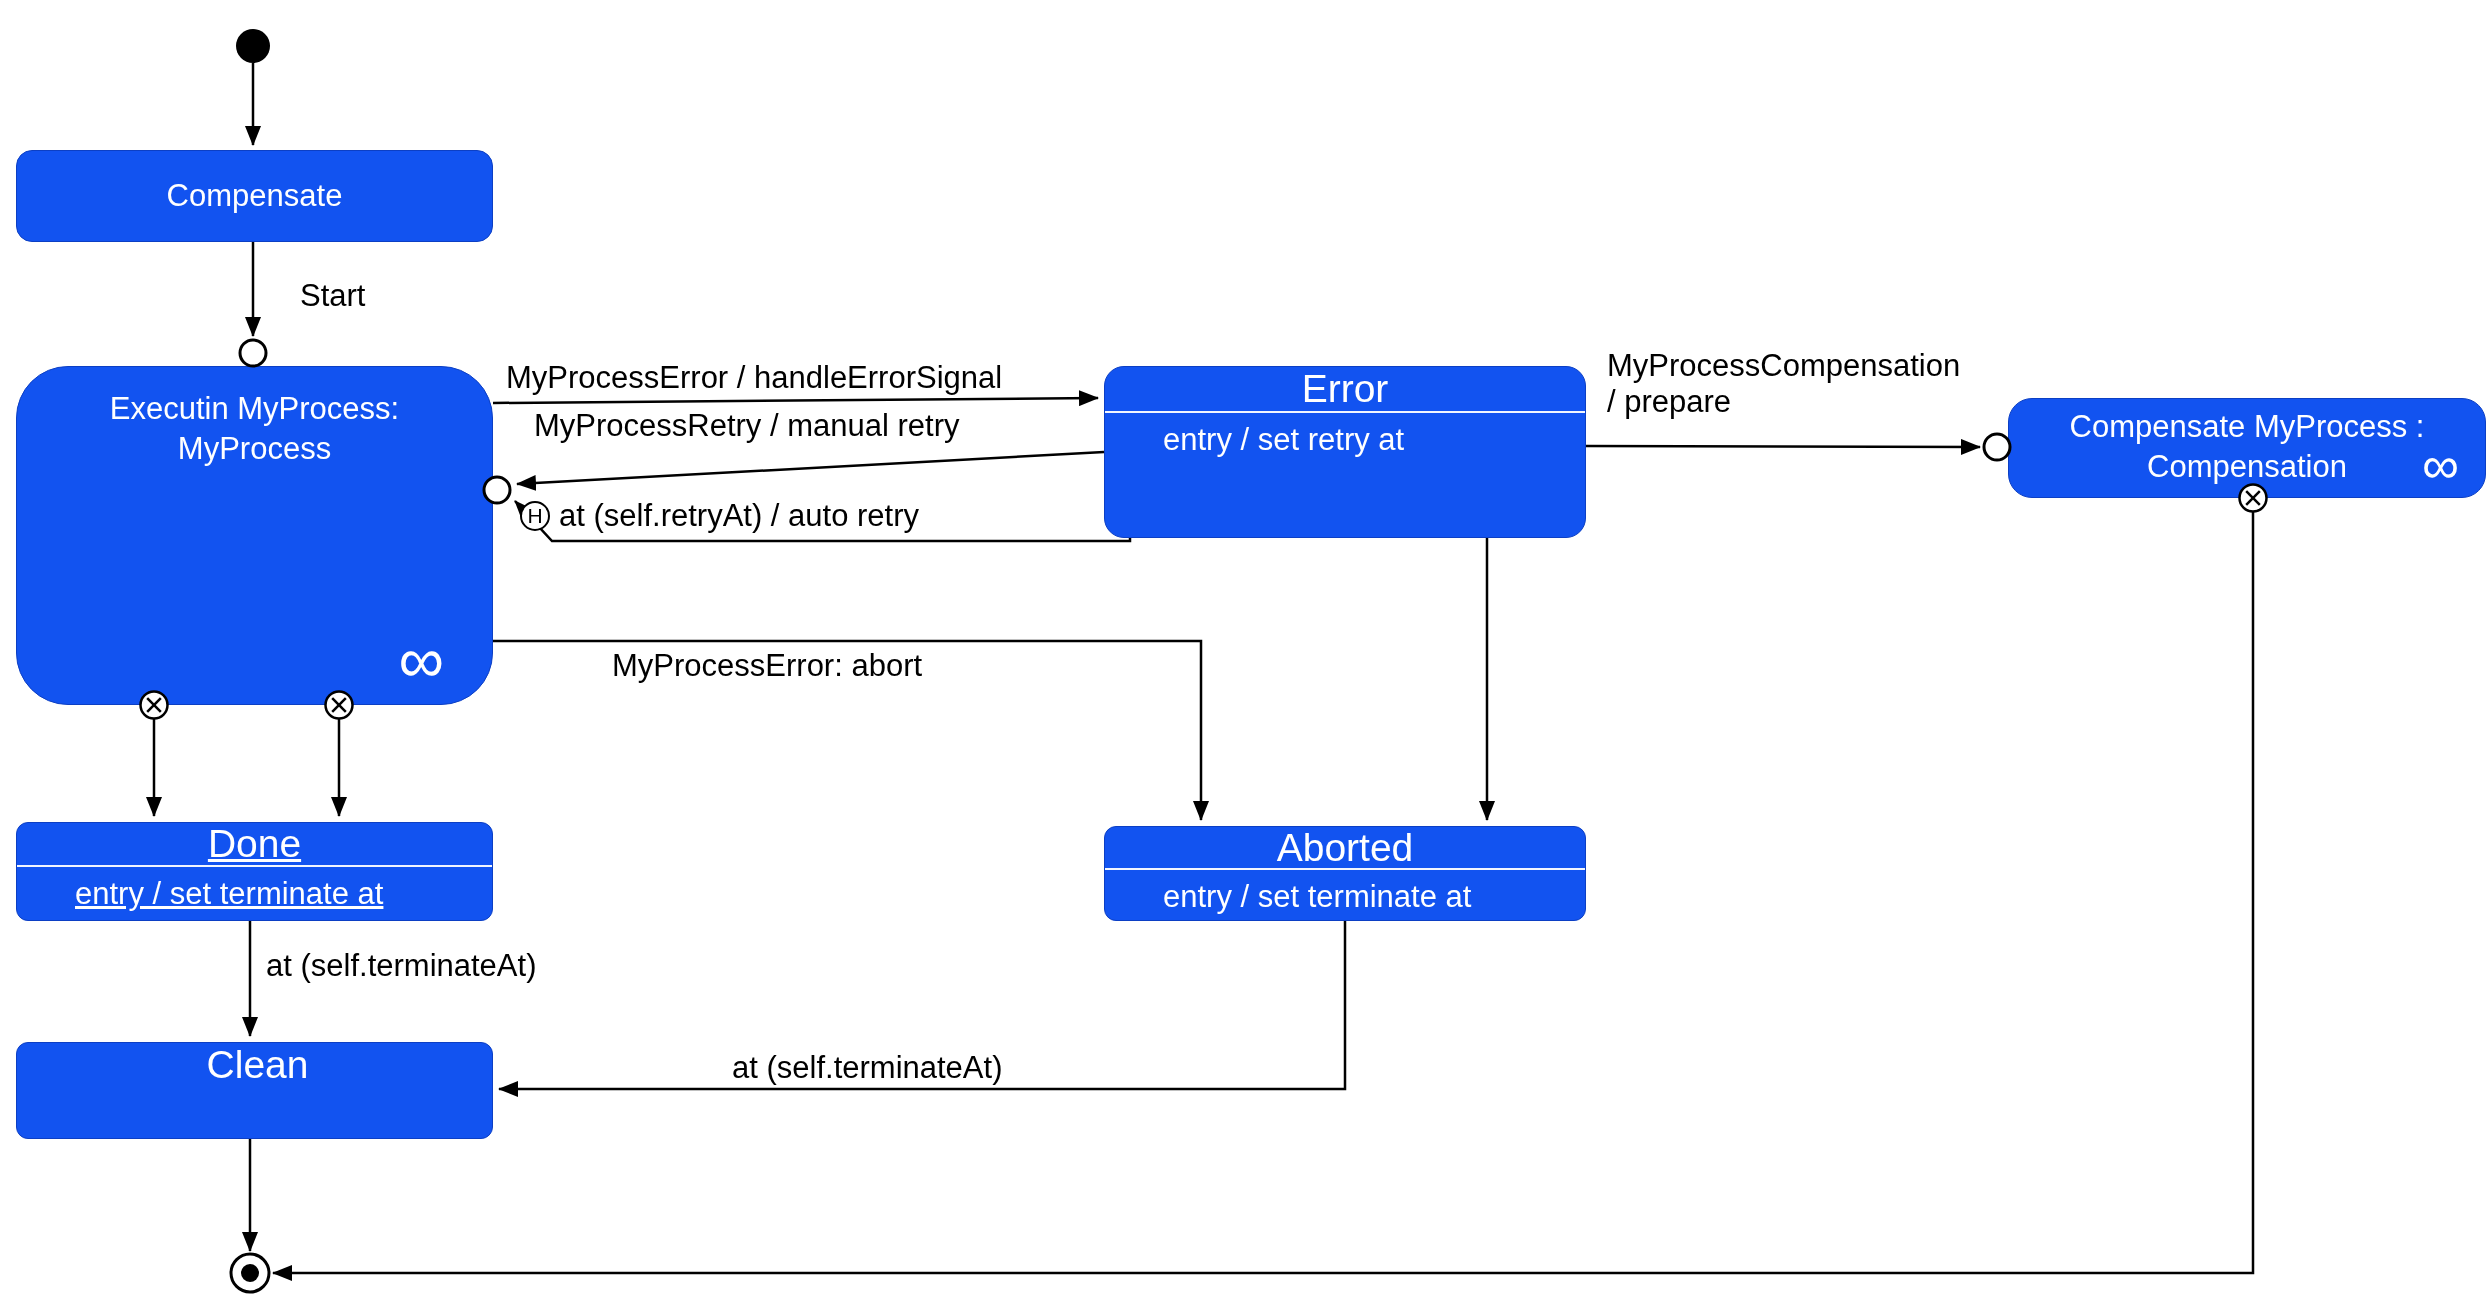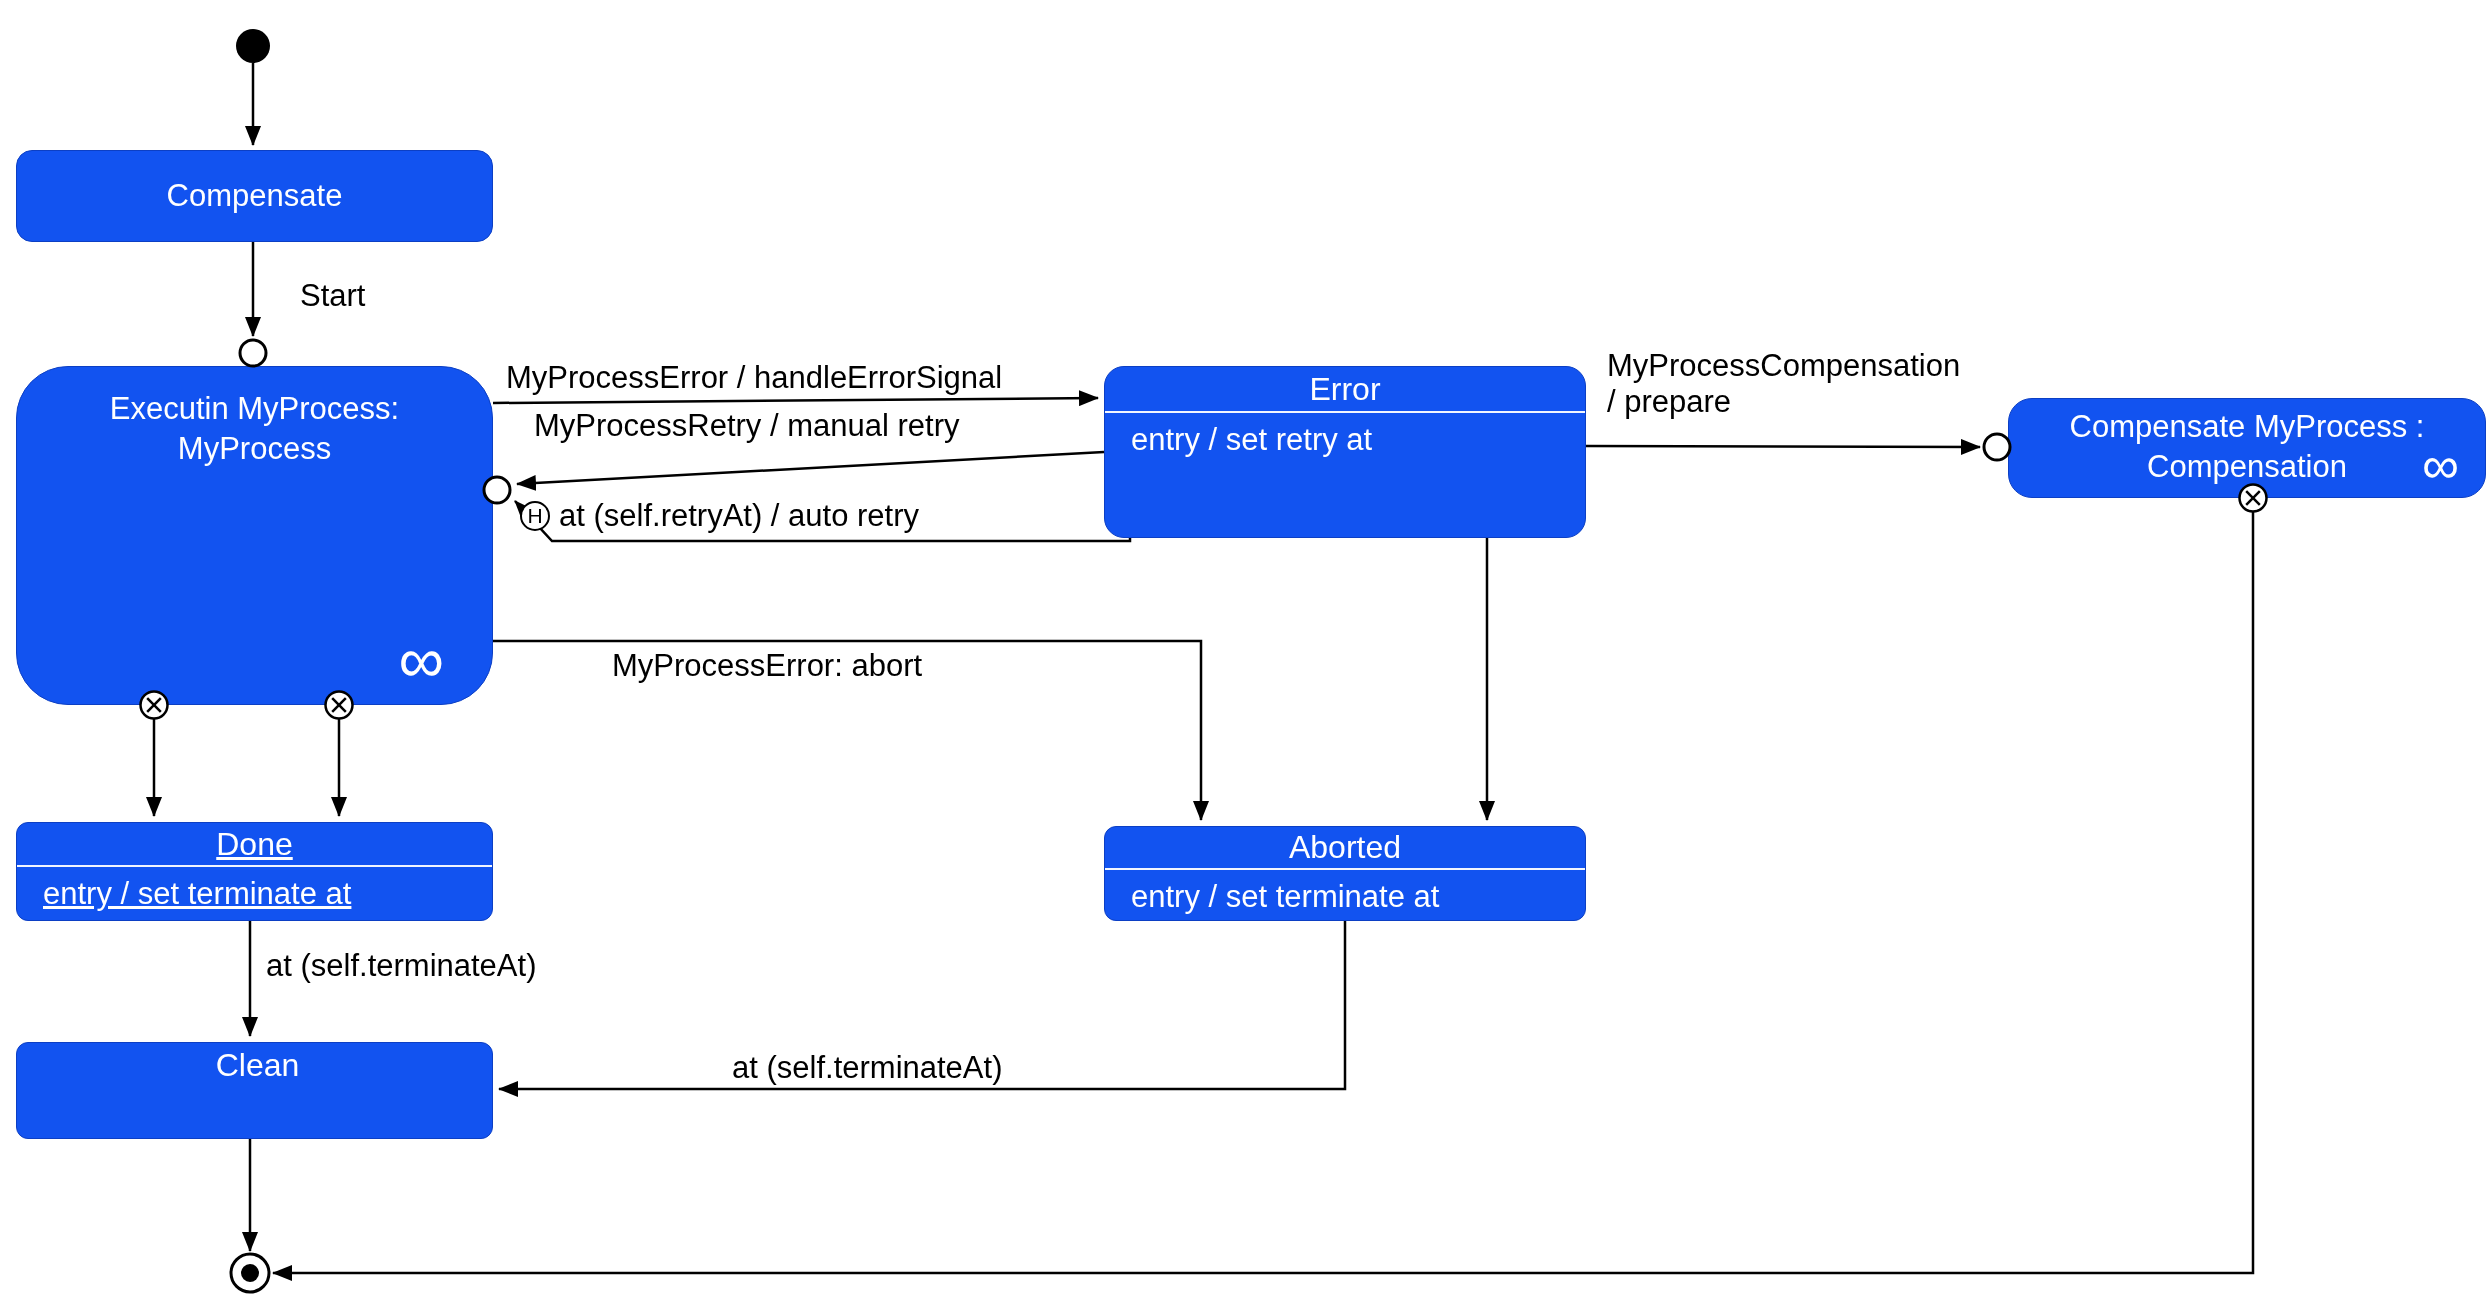--- a/index.html
+++ b/index.html
@@ -11,24 +11,24 @@
   html,body{margin:0;padding:0;background:#ffffff;}
   .canvas{
     position:relative;width:2490px;height:1303px;background:#ffffff;
     font-family:"Liberation Sans",sans-serif;color:#000;overflow:hidden;
   }
   .state{
     position:absolute;background:var(--state-fill);color:var(--state-text);
     border:1.5px solid var(--state-border);box-sizing:border-box;z-index:1;
   }
   .state-title{
-    font-size:32px;text-align:left;display:flex;align-items:center;justify-content:center;
+    font-size:39px;text-align:left;display:flex;align-items:center;justify-content:center;
   }
   .state-title.with-sep{border-bottom:2px solid rgba(255,255,255,0.95);}
-  .state-body{font-size:31px;padding:9px 2px 0 26px;white-space:nowrap;}
+  .state-body{font-size:31px;padding:9px 2px 0 26px;white-space:nowrap;margin-left:32px;}
   .center-all{display:flex;align-items:center;justify-content:center;height:100%;font-size:31px;}
   .title-lines{text-align:center;padding-top:22px;font-size:31px;line-height:40px;}
   .infinity{position:absolute;line-height:1;color:var(--state-text);}
   .label{
     position:absolute;font-size:31px;color:#000;white-space:nowrap;z-index:3;line-height:36px;
   }
   .label-row{display:flex;align-items:center;gap:9px;}
   .history-badge{
     display:inline-flex;width:30px;height:30px;border:2.5px solid #000;border-radius:50%;
     align-items:center;justify-content:center;font-size:21px;box-sizing:border-box;flex:0 0 auto;

